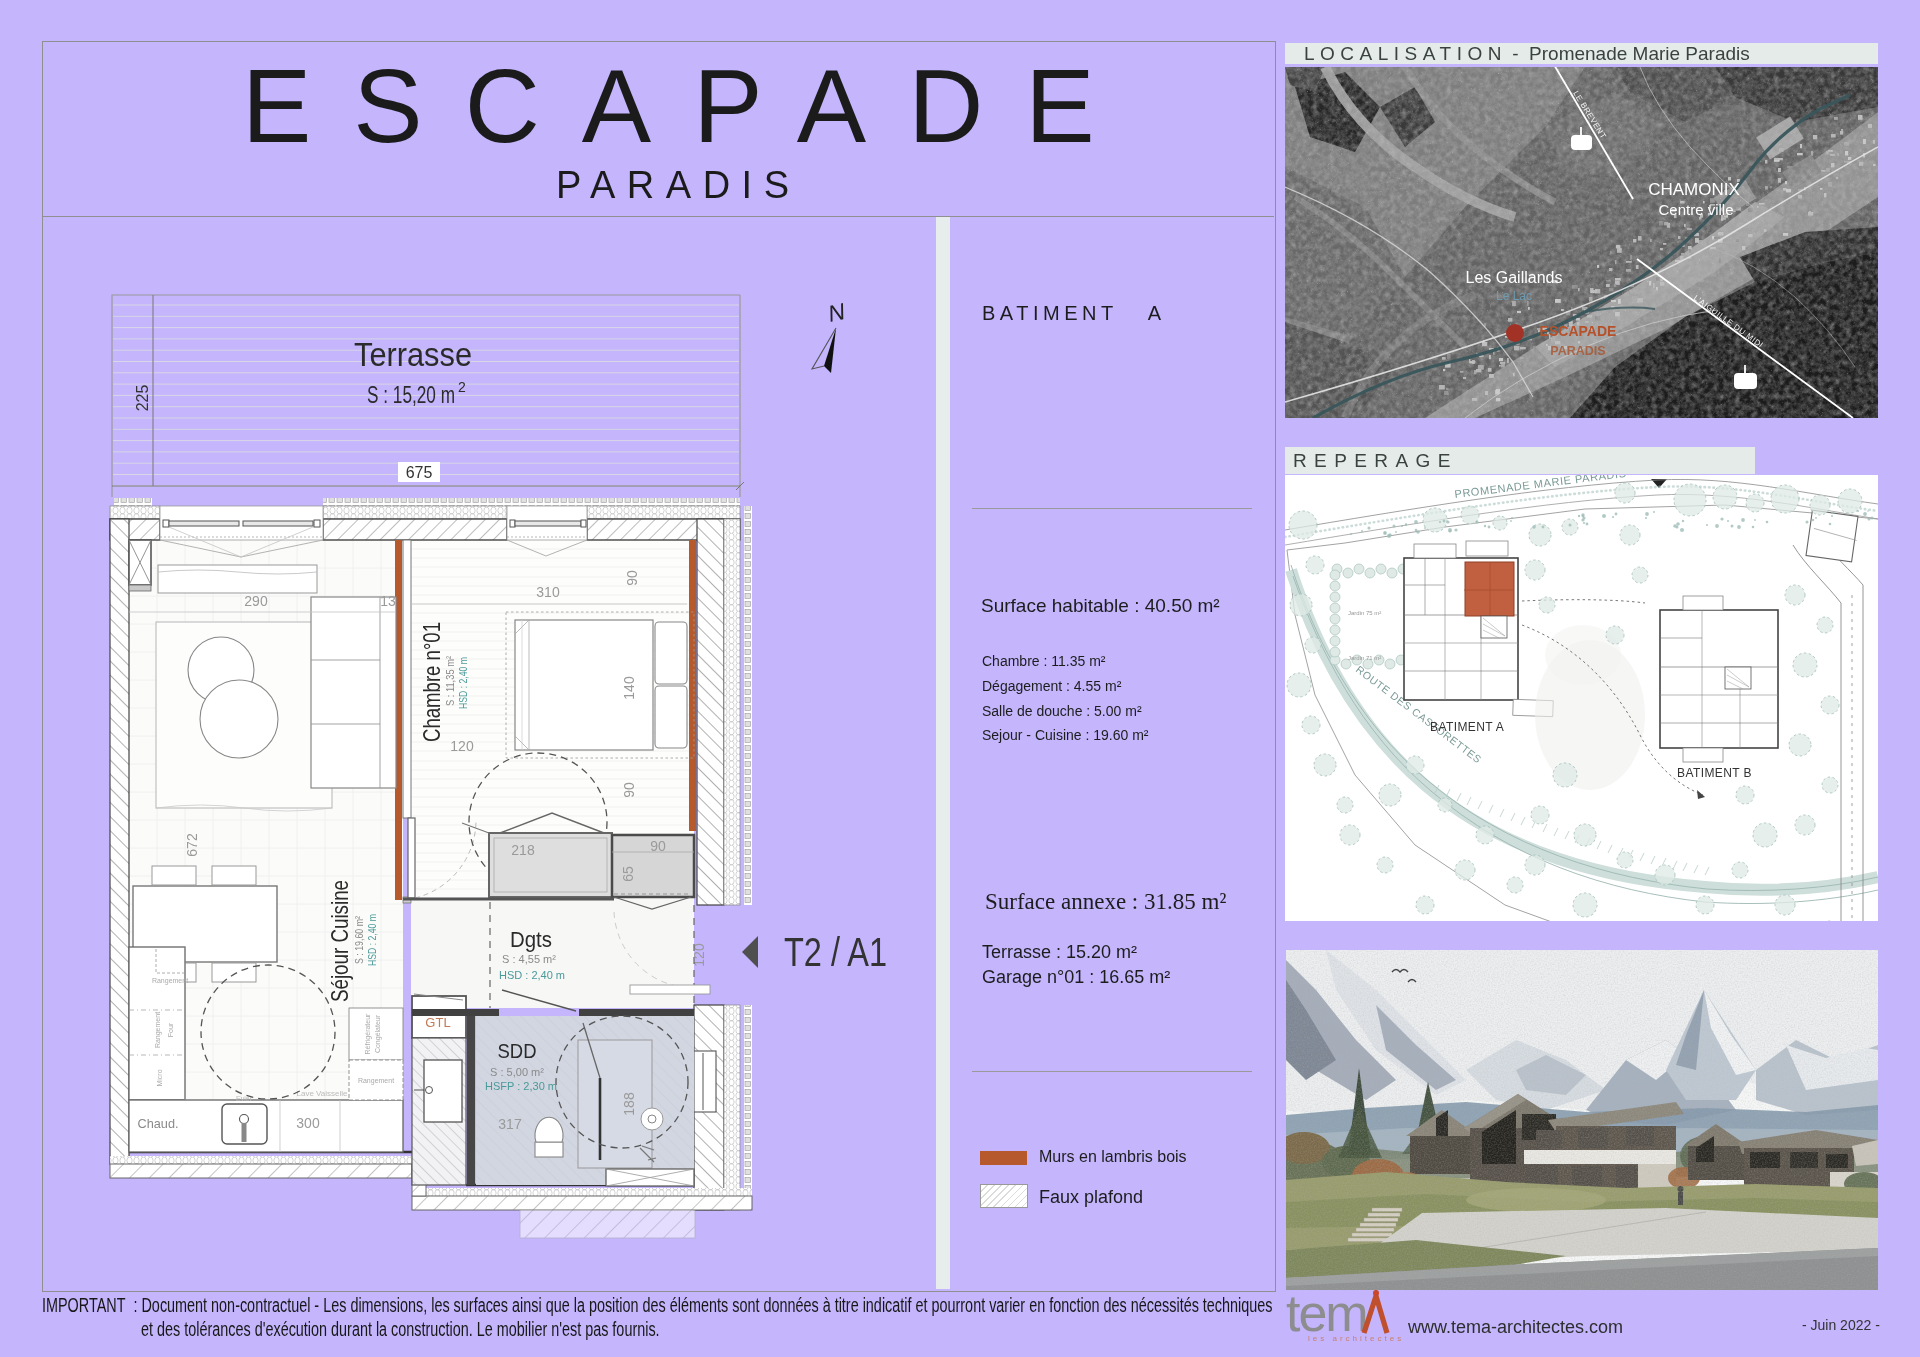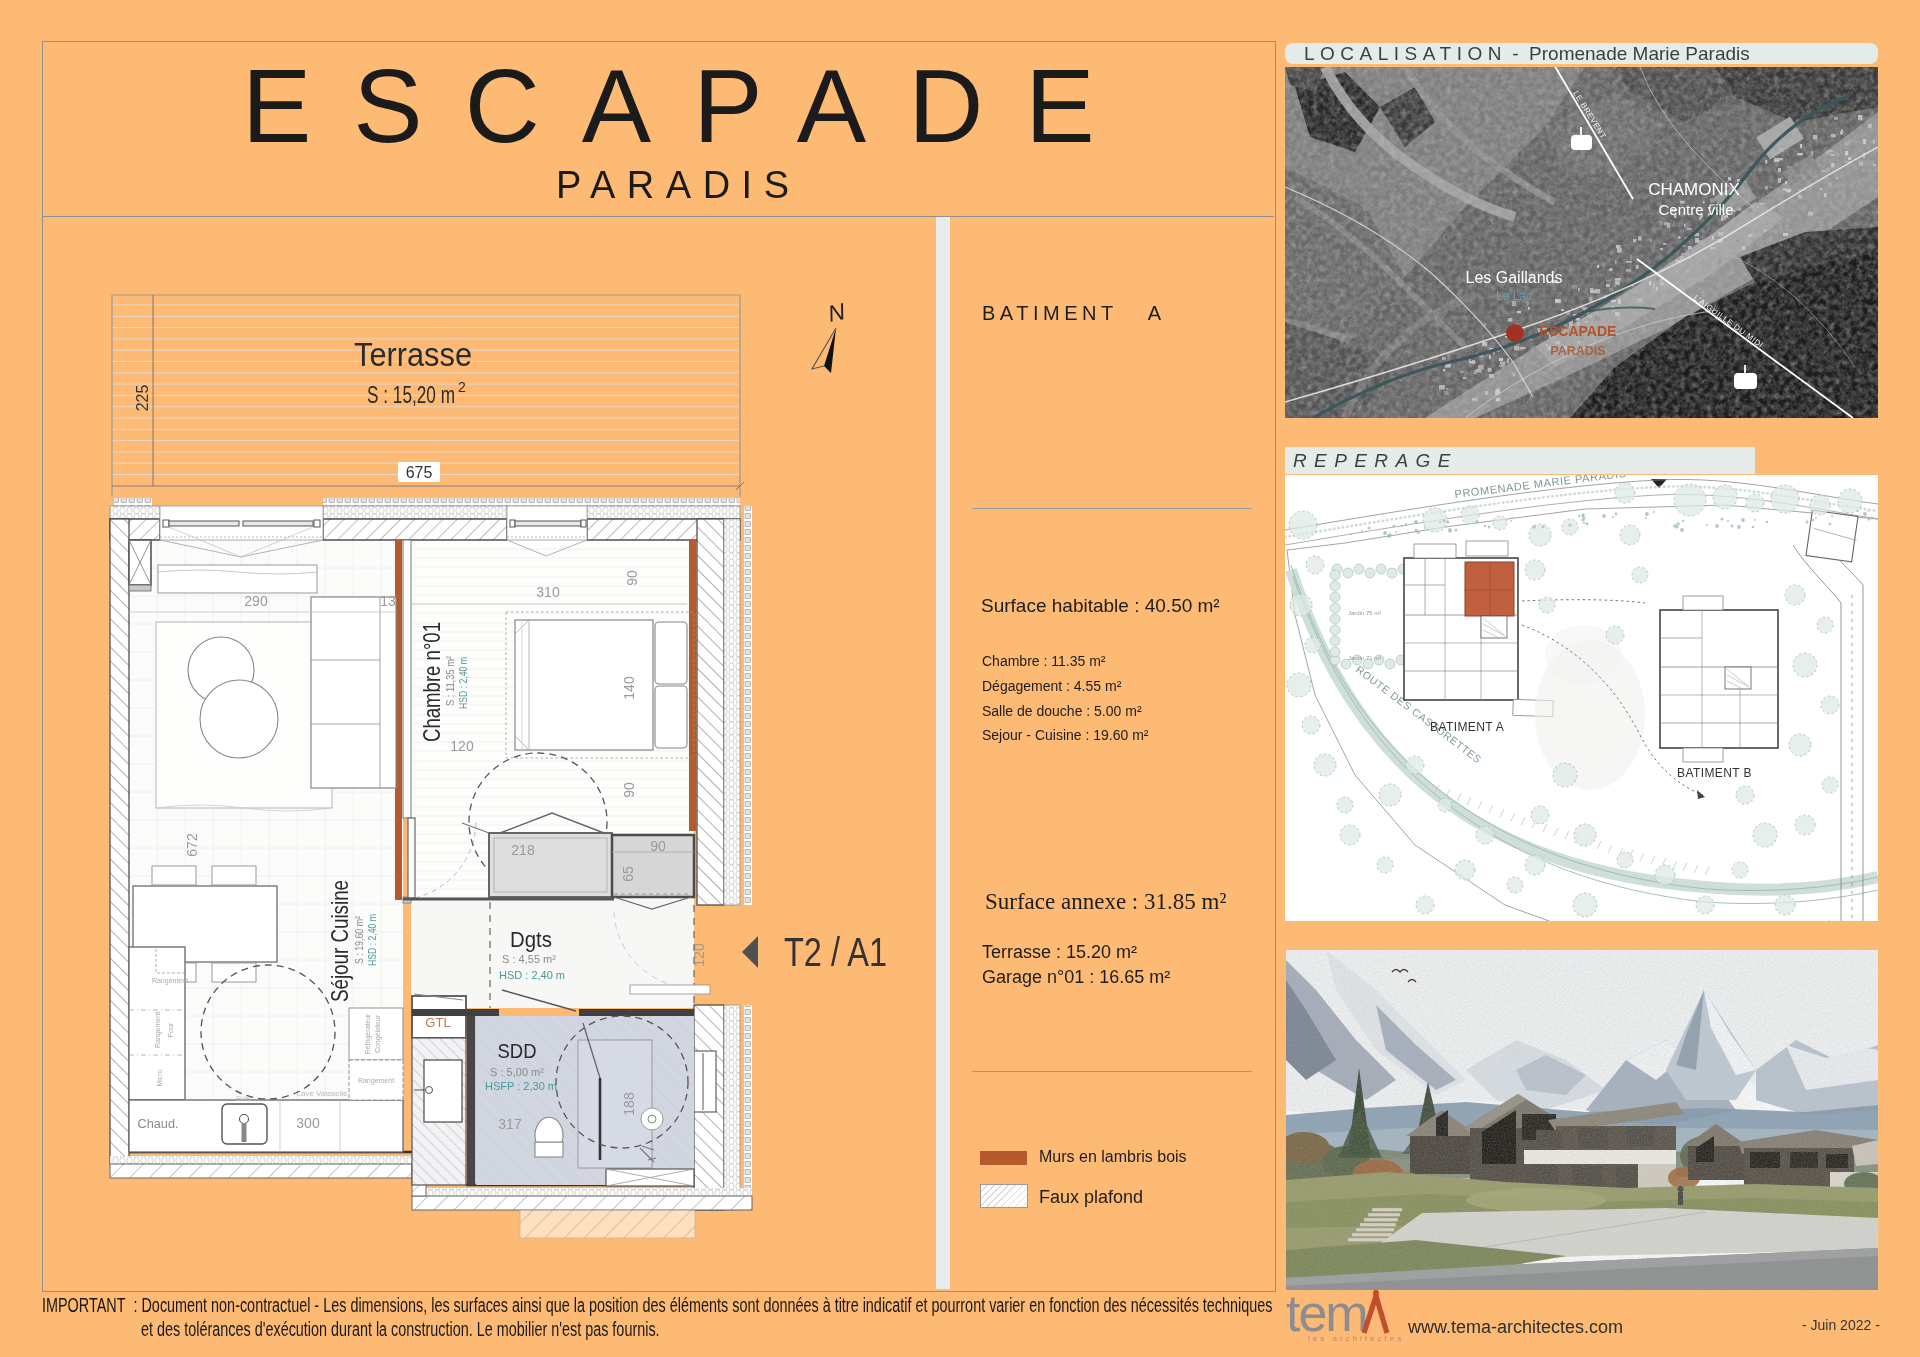--- a/index.html
+++ b/index.html
@@ -1,16 +1,16 @@
 <!DOCTYPE html>
 <html><head>
 <meta charset="utf-8">
 <style>
   html,body{margin:0;padding:0;background:#fff;}
-  #page{position:relative;width:1920px;height:1357px;background:#fdba74;overflow:hidden;opacity:0.999;
+  #page{position:relative;width:1920px;height:1357px;background:#c4b5fd;overflow:hidden;opacity:0.999;
         font-family:"Liberation Sans", sans-serif;}
   .abs{position:absolute;}
   .band{background:#e4ebe9;color:#3a423f;font-size:19px;letter-spacing:6px;}
   .hr{position:absolute;height:1px;background:#9a9a9a;}
 </style>
 </head>
 <body>
 <div id="page">
 
 <div class="abs" style="left:42px;top:41px;width:1232px;height:1249px;border:1px solid #8f8f8f;"></div>
@@ -39,23 +39,23 @@
 <div class="hr" style="left:972px;top:1071px;width:280px;"></div>
 
 <div class="abs" style="left:980px;top:1151px;width:47px;height:14px;background:#b65a2e;"></div>
 
 <div class="abs" style="left:1039px;top:1148px;color:#1d1d1d;font-size:16px;">Murs en lambris bois</div>
 
 <div class="abs" style="left:980px;top:1184px;width:46px;height:22px;border:1px solid #999;background:repeating-linear-gradient(135deg,#fff 0 4px,#d9ded9 4px 5px);"></div>
 
 <div class="abs" style="left:1039px;top:1187px;color:#1d1d1d;font-size:18px;">Faux plafond</div>
 
-<div class="abs band" style="left:1285px;top:43px;width:593px;height:21px;line-height:22px;letter-spacing:5.5px;border-radius:8px;"><span style="margin-left:19px;">LOCALISATION</span><span style="letter-spacing:0px;">&nbsp;-&nbsp;&nbsp;Promenade Marie Paradis</span></div>
-
-<div class="abs band" style="left:1285px;top:447px;width:470px;height:27px;line-height:28px;letter-spacing:7.4px;font-style:italic;"><span style="margin-left:8px;">REPERAGE</span></div>
+<div class="abs band" style="left:1285px;top:43px;width:593px;height:21px;line-height:22px;letter-spacing:5.5px;"><span style="margin-left:19px;">LOCALISATION</span><span style="letter-spacing:0px;">&nbsp;-&nbsp;&nbsp;Promenade Marie Paradis</span></div>
+
+<div class="abs band" style="left:1285px;top:447px;width:470px;height:27px;line-height:28px;letter-spacing:7.4px;"><span style="margin-left:8px;">REPERAGE</span></div>
 
 
 <div class="abs" style="left:42px;top:1294px;color:#181818;font-size:20px;transform:scaleX(0.72);transform-origin:0 0;white-space:nowrap;">IMPORTANT&nbsp;&nbsp;:&nbsp;Document non-contractuel - Les dimensions, les surfaces ainsi que la position des éléments sont données à titre indicatif et pourront varier en fonction des nécessités techniques</div>
 
 <div class="abs" style="left:141px;top:1318px;color:#181818;font-size:20px;transform:scaleX(0.72);transform-origin:0 0;white-space:nowrap;">et des tolérances d'exécution durant la construction. Le mobilier n'est pas fournis.</div>
 
 <div class="abs" style="left:1286px;top:1288px;width:120px;height:55px;">
 <svg width="120" height="55" viewBox="0 0 120 55">
 <text x="0" y="43" font-family="Liberation Sans" font-size="52" fill="#8d8d8f" letter-spacing="-2">tem</text>
 <path d="M78,45 L90,8 L101,45" fill="none" stroke="#c04f2e" stroke-width="5.2"></path>

